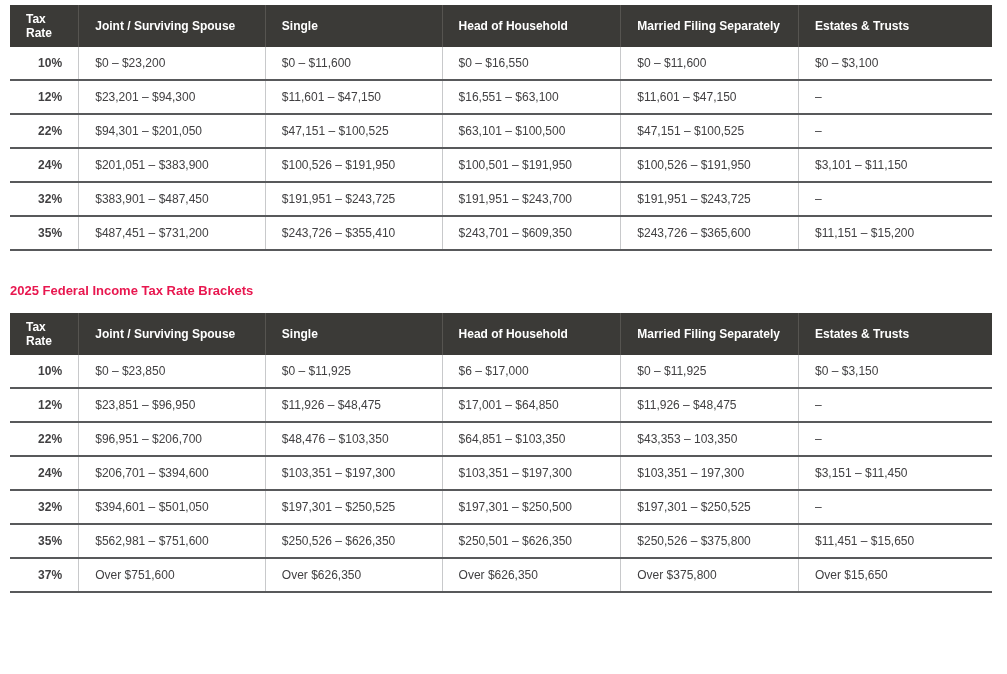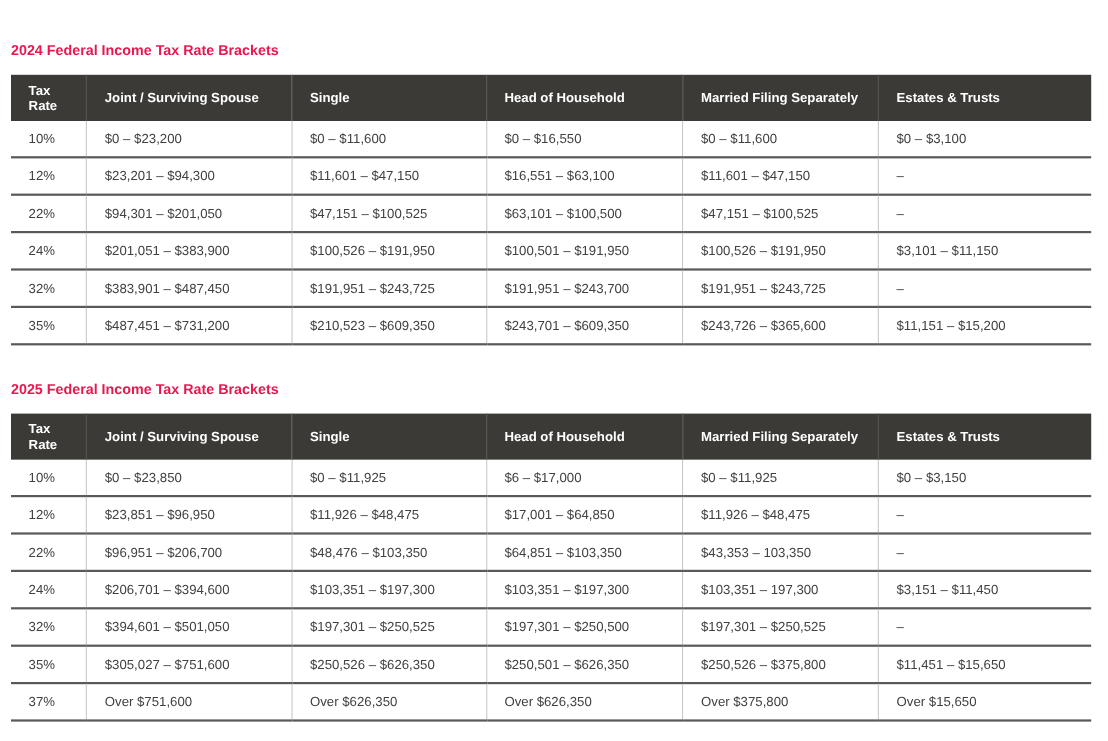--- a/index.html
+++ b/index.html
@@ -52,30 +52,29 @@
   table.tax-table th:first-child { border-left: none; }
   table.tax-table td {
     font-size: 12px;
     color: #414042;
     text-align: left;
     padding: 9px 4px 9px 16px;
     border-bottom: 2px solid #58595b;
     border-left: 1px solid #c8c9cb;
     background: #ffffff;
   }
-  table.tax-table td:first-child { border-left: none; font-weight: normal; }
+  table.tax-table td:first-child { border-left: none; font-weight: bold; text-align: center; }
 </style>
 </head>
 <body>
 
 <div class="page">
 
 
   <section>
-    <h2 class="section-heading first">2024 Federal Income Tax Rate Brackets</h2>
     <table class="tax-table">
         <colgroup>
           <col class="c0">
           <col class="c1">
           <col class="c2">
           <col class="c3">
           <col class="c4">
           <col class="c5">
         </colgroup>
         <thead>
@@ -125,21 +124,21 @@
             <td>32%</td>
             <td>$383,901 – $487,450</td>
             <td>$191,951 – $243,725</td>
             <td>$191,951 – $243,700</td>
             <td>$191,951 – $243,725</td>
             <td>–</td>
           </tr>
           <tr>
             <td>35%</td>
             <td>$487,451 – $731,200</td>
-            <td>$210,523 – $609,350</td>
+            <td>$243,726 – $355,410</td>
             <td>$243,701 – $609,350</td>
             <td>$243,726 – $365,600</td>
             <td>$11,151 – $15,200</td>
           </tr>
         </tbody>
       </table>
   </section>
 
   <section>
     <h2 class="section-heading">2025 Federal Income Tax Rate Brackets</h2>
@@ -198,21 +197,21 @@
           <tr>
             <td>32%</td>
             <td>$394,601 – $501,050</td>
             <td>$197,301 – $250,525</td>
             <td>$197,301 – $250,500</td>
             <td>$197,301 – $250,525</td>
             <td>–</td>
           </tr>
           <tr>
             <td>35%</td>
-            <td>$305,027 – $751,600</td>
+            <td>$562,981 – $751,600</td>
             <td>$250,526 – $626,350</td>
             <td>$250,501 – $626,350</td>
             <td>$250,526 – $375,800</td>
             <td>$11,451 – $15,650</td>
           </tr>
           <tr>
             <td>37%</td>
             <td>Over $751,600</td>
             <td>Over $626,350</td>
             <td>Over $626,350</td>

